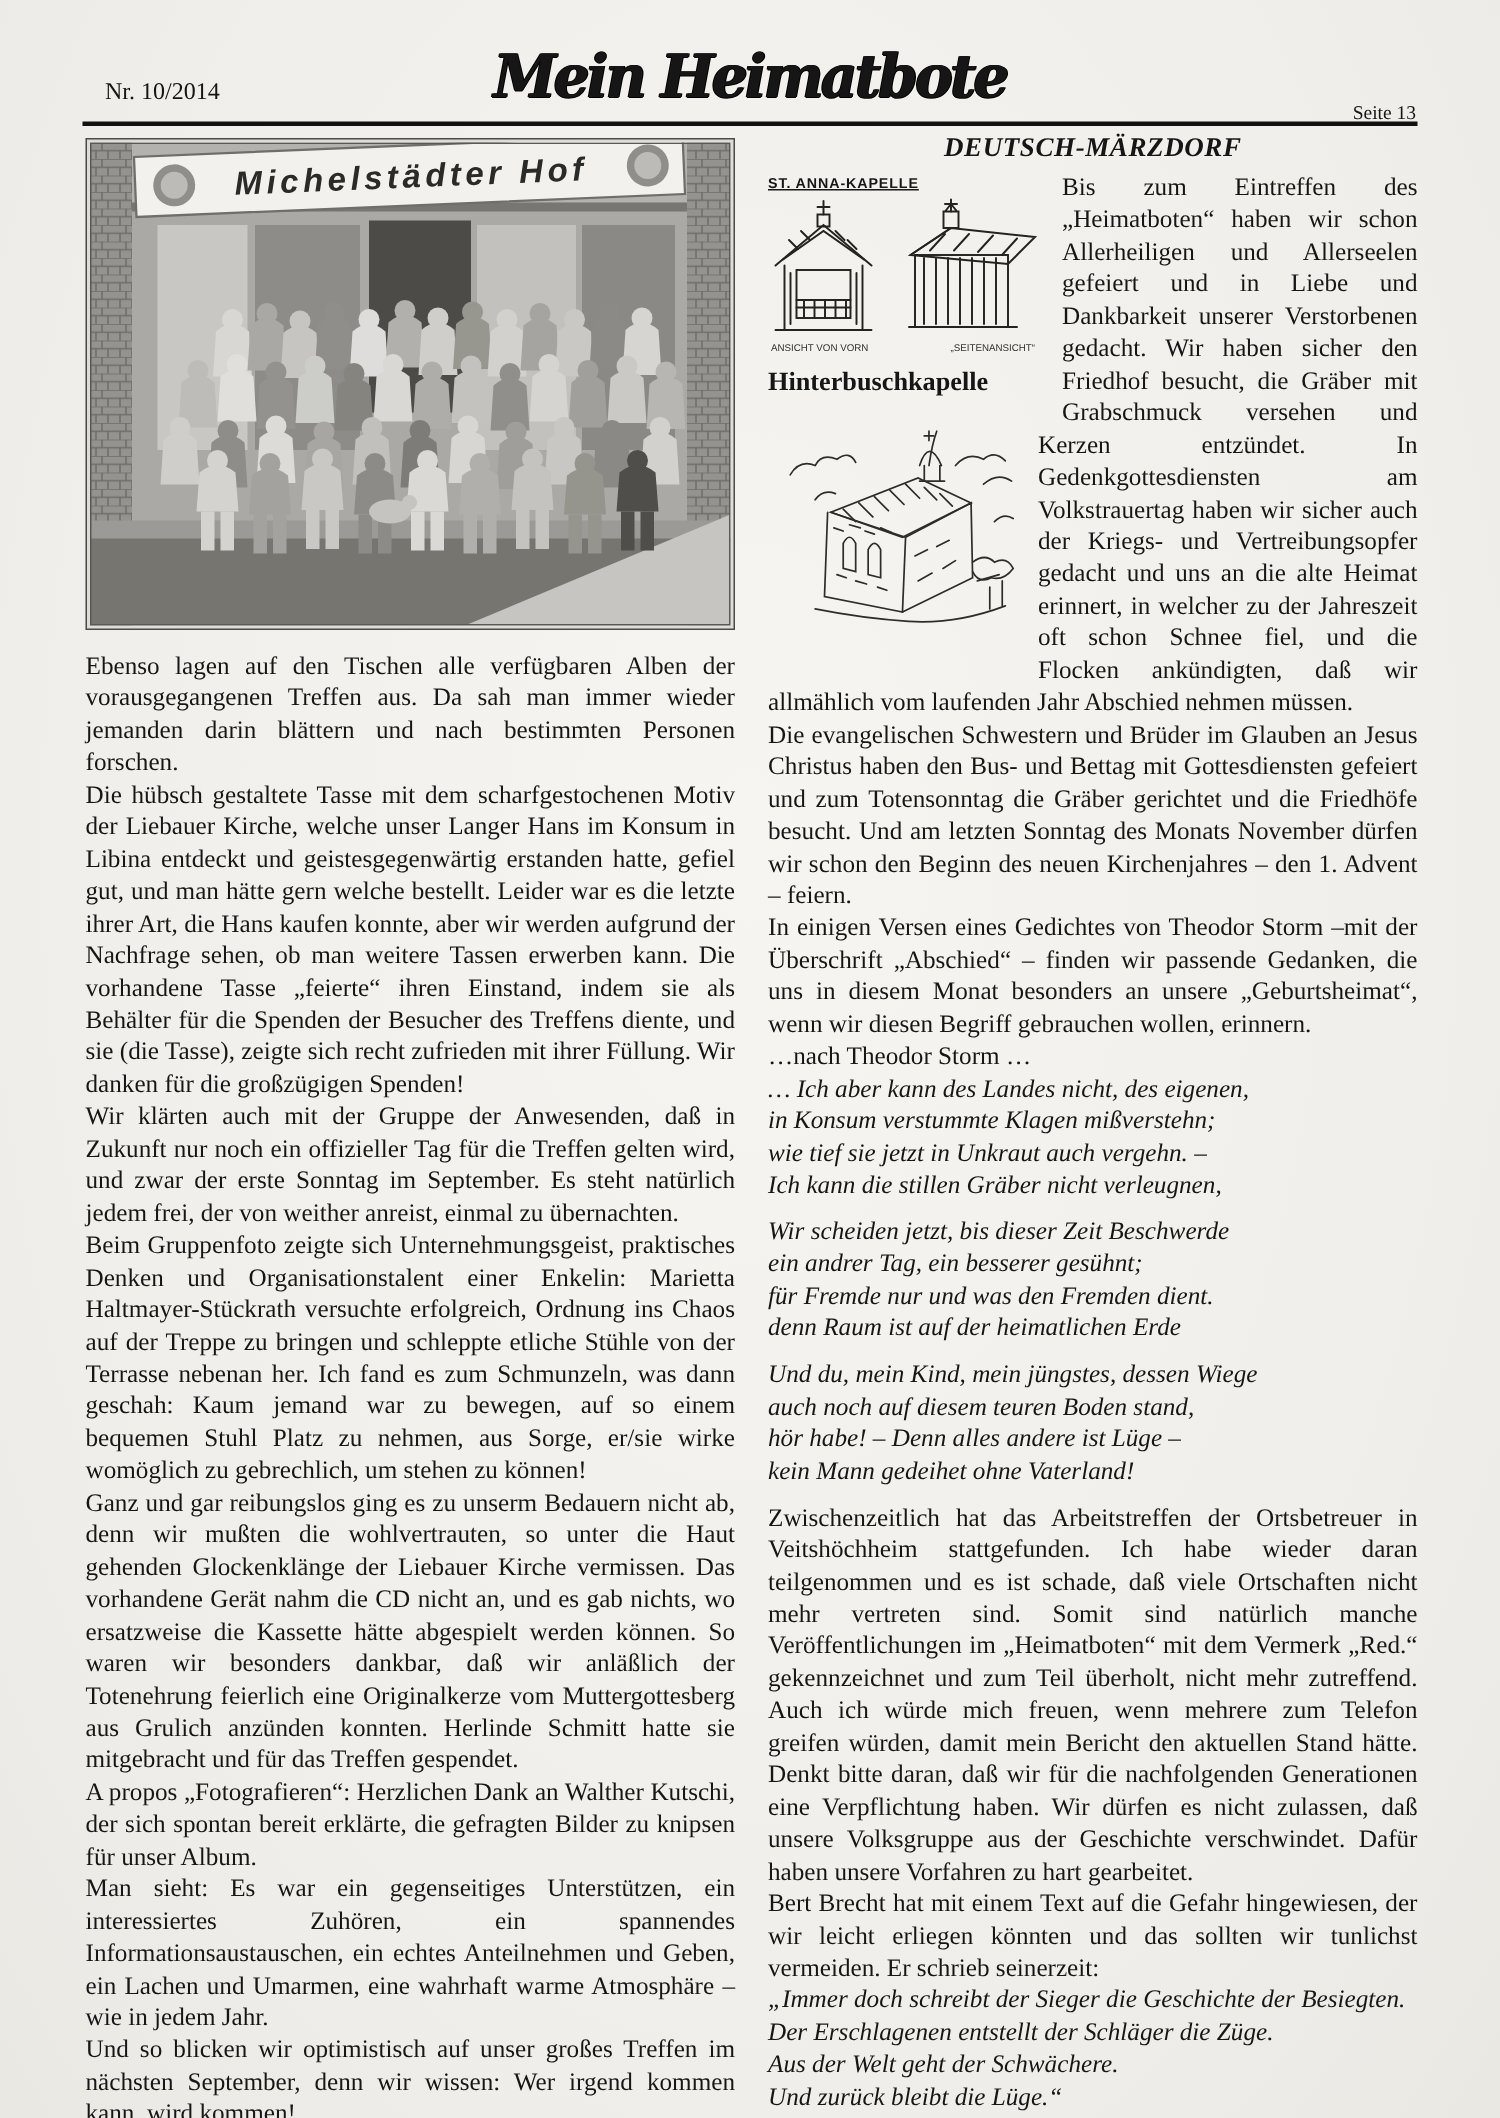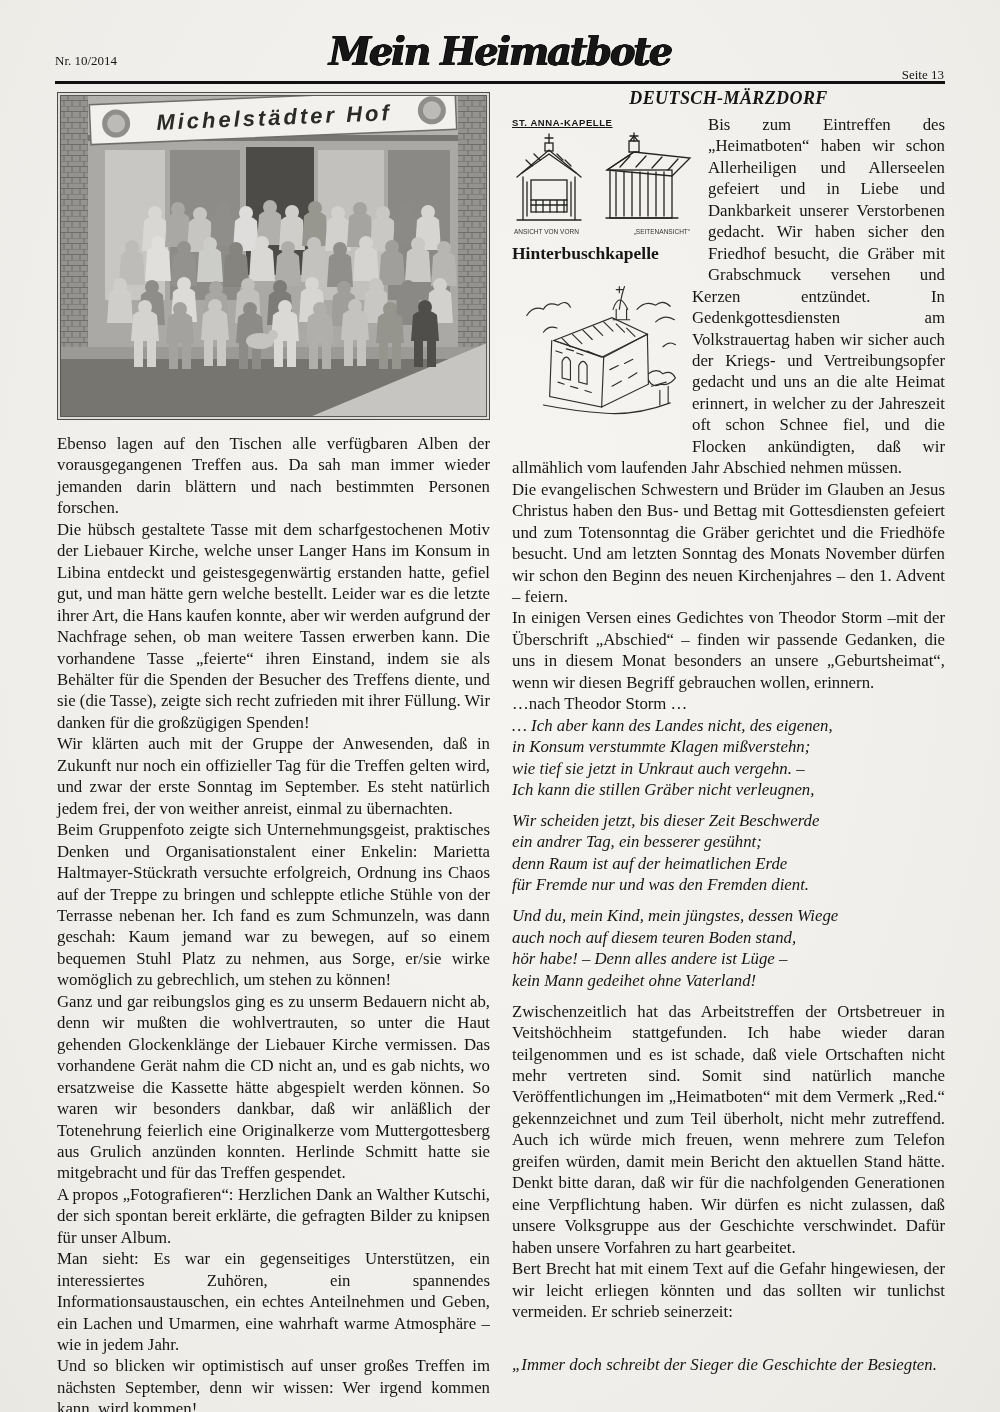--- a/index.html
+++ b/index.html
@@ -6,21 +6,21 @@
   .page{
     position:relative;
     width:1000px;height:1412px;
     background:#f3f2ee;
     background-image:radial-gradient(ellipse at 50% 40%, #f6f5f1 0%, #efeeea 70%, #e9e8e3 100%);
     font-family:"Liberation Serif", serif;
     color:#161616;
     overflow:hidden;
   }
   
-  .hdr-issue{position:absolute;left:55px;top:53px;font-size:13px;}
+  .hdr-issue{position:absolute;left:70px;top:53px;font-size:16px;}
   .hdr-page{position:absolute;right:56px;top:67px;font-size:13px;font-family:Liberation Serif, serif;}
   .masthead{
     position:absolute;left:0;top:28px;width:100%;text-align:center;
     font-family:"DejaVu Serif", serif;font-weight:bold;font-style:italic;
     font-size:38px;letter-spacing:-2px;
     text-shadow:0.7px 0 #000,-0.7px 0 #000,0 0.5px #000;
     transform:scaleY(1.05);
   }
   .hdr-rule{position:absolute;left:55px;right:55px;top:81px;height:2.5px;background:#111;}
 
@@ -35,21 +35,21 @@
   .fig1{float:left;width:186px;margin:3px 10px 2px 0;}
   .fig-title{text-align:left;font-family:"Liberation Sans",sans-serif;font-size:9.5px;font-weight:bold;letter-spacing:0.6px;text-decoration:underline;margin-bottom:2px;}
   .fig-caps{display:flex;justify-content:space-between;padding:0 8px 0 2px;font-family:"Liberation Sans",sans-serif;font-size:6.5px;color:#333;margin-top:-2px;}
   .fig-label{font-size:17.5px;font-weight:bold;margin-top:8px;}
   .fig2{float:left;clear:left;width:172px;margin:8px 8px 4px 0;}
 
   .storm-intro{margin:0;font-size:16.8px;line-height:21.45px;}
   .poem-line{font-style:italic;font-size:16.8px;line-height:21.45px;}
   .stanza{margin:0 0 9.5px 0;}
   .stanza:first-child{margin-top:0;}
-  .quote .poem-line{line-height:21.45px;margin-top:32px;}
+  .quote .poem-line{line-height:21.45px;}
 </style>
 </head>
 <body>
 
 <div class="page">
 
   <div class="hdr-issue">Nr. 10/2014</div>
   <div class="masthead">Mein Heimatbote</div>
   <div class="hdr-page">Seite 13</div>
   <div class="hdr-rule"></div>
@@ -240,22 +240,22 @@
 
     <div class="stanza">
       <div class="poem-line">… Ich aber kann des Landes nicht, des eigenen,</div>
       <div class="poem-line">in Konsum verstummte Klagen mißverstehn;</div>
       <div class="poem-line">wie tief sie jetzt in Unkraut auch vergehn. –</div>
       <div class="poem-line">Ich kann die stillen Gräber nicht verleugnen,</div>
     </div>
     <div class="stanza">
       <div class="poem-line">Wir scheiden jetzt, bis dieser Zeit Beschwerde</div>
       <div class="poem-line">ein andrer Tag, ein besserer gesühnt;</div>
+      <div class="poem-line">für Fremde nur und was den Fremden dient.</div>
       <div class="poem-line">denn Raum ist auf der heimatlichen Erde</div>
-      <div class="poem-line">für Fremde nur und was den Fremden dient.</div>
     </div>
     <div class="stanza">
       <div class="poem-line">Und du, mein Kind, mein jüngstes, dessen Wiege</div>
       <div class="poem-line">auch noch auf diesem teuren Boden stand,</div>
       <div class="poem-line">hör habe! – Denn alles andere ist Lüge –</div>
       <div class="poem-line">kein Mann gedeihet ohne Vaterland!</div>
     </div>
 
     <p class="body">Zwischenzeitlich hat das Arbeitstreffen der Ortsbetreuer in Veitshöchheim stattgefunden. Ich habe wieder daran teilgenommen und es ist schade, daß viele Ortschaften nicht mehr vertreten sind. Somit sind natürlich manche Veröffentlichungen im „Heimatboten“ mit dem Vermerk „Red.“ gekennzeichnet und zum Teil überholt, nicht mehr zutreffend. Auch ich würde mich freuen, wenn mehrere zum Telefon greifen würden, damit mein Bericht den aktuellen Stand hätte. Denkt bitte daran, daß wir für die nachfolgenden Generationen eine Verpflichtung haben. Wir dürfen es nicht zulassen, daß unsere Volksgruppe aus der Geschichte verschwindet. Dafür haben unsere Vorfahren zu hart gearbeitet.</p>
     <p class="body">Bert Brecht hat mit einem Text auf die Gefahr hingewiesen, der wir leicht erliegen könnten und das sollten wir tunlichst vermeiden. Er schrieb seinerzeit:</p>

